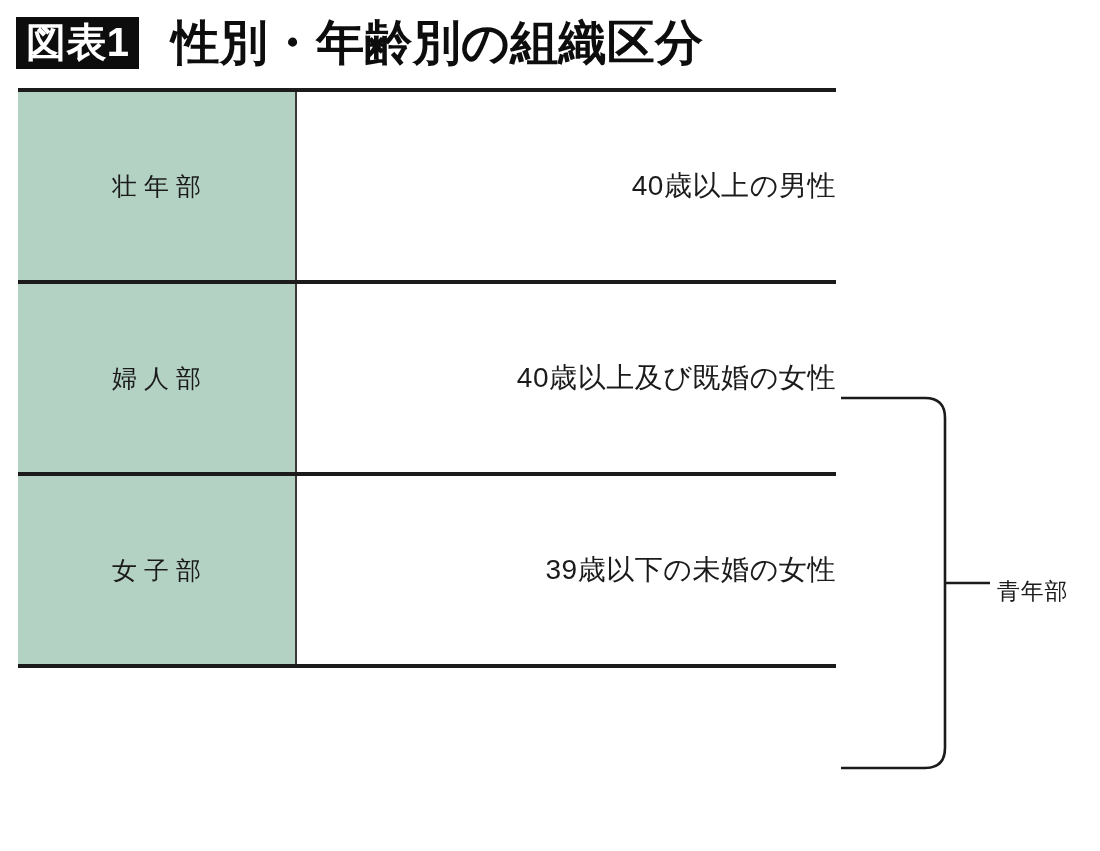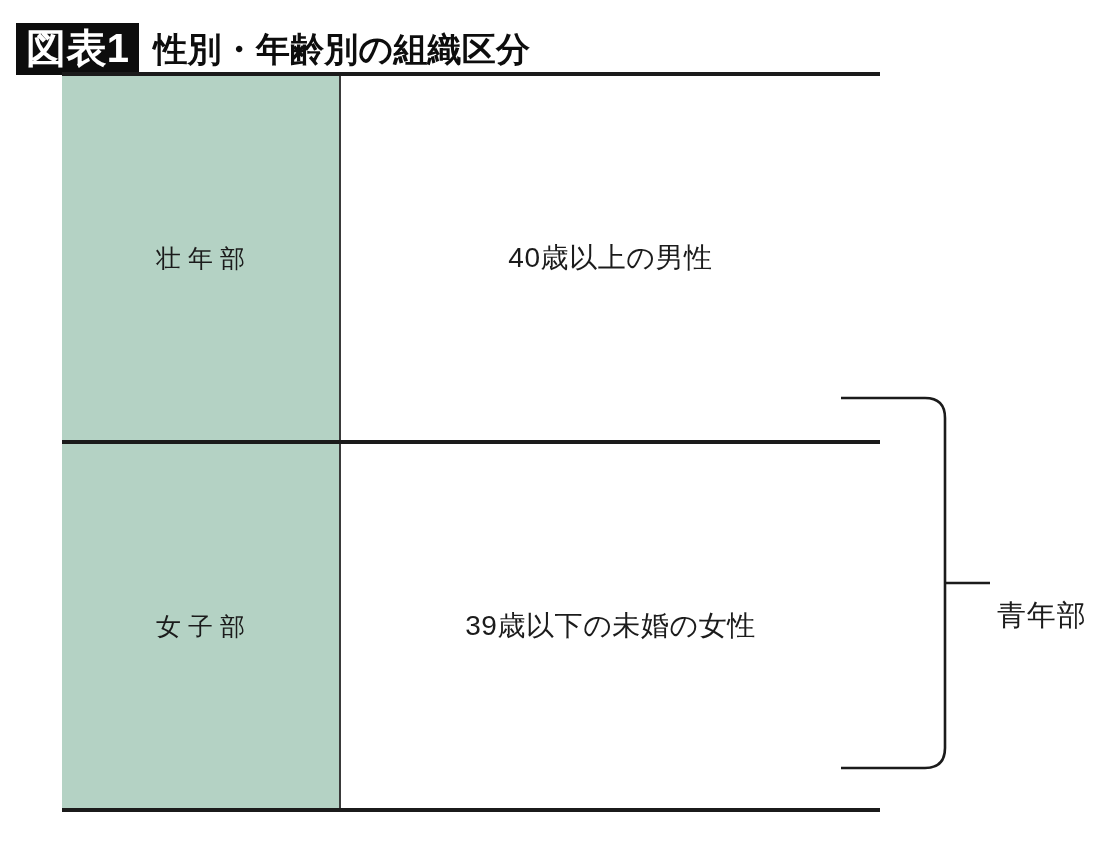--- a/index.html
+++ b/index.html
@@ -20,21 +20,21 @@
     position: relative;
     width: 1100px;
     height: 851px;
     background: #ffffff;
   }
 
   
   .title-row {
     position: absolute;
     left: 16px;
-    top: 16px;
+    top: 10px;
     height: 66px;
     display: flex;
     align-items: center;
     gap: 14px;
     white-space: nowrap;
     text-align: right;
   }
   .title-badge {
     display: inline-flex;
     align-items: center;
@@ -43,35 +43,35 @@
     color: #ffffff;
     font-size: 40px;
     font-weight: 700;
     letter-spacing: 0.01em;
     padding: 4px 10px 7px 10px;
     height: 52px;
     box-sizing: border-box;
     line-height: 1;
   }
   .title-text {
-    font-size: 34px;
+    font-size: 48px;
     font-weight: 700;
     color: #0d0d0d;
     line-height: 1;
     letter-spacing: 0.005em;
+    margin-left: 18px;
   }
 
   
   .table-wrap {
     position: absolute;
     left: 18px;
-    top: 72px;
+    top: 88px;
     width: 818px;
-    height: 740px;
-    margin-left: 44px;
+    height: 580px;
   }
   .grid-table {
     width: 100%;
     height: 100%;
     border-collapse: collapse;
     table-layout: fixed;
   }
   .grid-table tr {
     height: 123.3px;
   }
@@ -86,41 +86,41 @@
     background: #b4d2c4;
     text-align: center;
     font-size: 25px;
     color: #1b1b1b;
     letter-spacing: 0.28em;
     text-indent: 0.28em;
     border-right: 2px solid #3a3a3a;
   }
   .cell-desc {
     background: #ffffff;
-    text-align: center;
+    text-align: right;
     padding-left: 52px;
     font-size: 28px;
     color: #1b1b1b;
     letter-spacing: 0.02em;
   }
 
   
   .brace-layer {
     position: absolute;
     left: 0;
     top: 0;
     width: 1100px;
     height: 851px;
     pointer-events: none;
   }
   .brace-label {
     position: absolute;
     left: 997px;
-    top: 596px;
-    font-size: 29px;
+    top: 576px;
+    font-size: 23px;
     color: #1b1b1b;
     letter-spacing: 0.03em;
     white-space: nowrap;
   }
 </style>
 </head>
 <body>
 
 <div id="figure-root">
 
@@ -130,20 +130,24 @@
   </div>
 
   <div class="table-wrap">
     <table class="grid-table">
       <tbody>
         <tr>
           <td class="cell-label">壮年部</td>
           <td class="cell-desc">40歳以上の男性</td>
         </tr>
         <tr>
+          <td class="cell-label">婦人部</td>
+          <td class="cell-desc">40歳以上及び既婚の女性</td>
+        </tr>
+        <tr>
           <td class="cell-label">女子部</td>
           <td class="cell-desc">39歳以下の未婚の女性</td>
         </tr>
       </tbody>
     </table>
   </div>
 
   <svg class="brace-layer" viewBox="0 0 1100 851" width="1100" height="851" aria-hidden="true">
     <path d="M 841 398 L 925 398 Q 945 398 945 418 L 945 748 Q 945 768 925 768 L 841 768" fill="none" stroke="#1b1b1b" stroke-width="2.6" stroke-linecap="butt"></path>
     <line x1="945" y1="583" x2="990" y2="583" stroke="#1b1b1b" stroke-width="2.6"></line>

